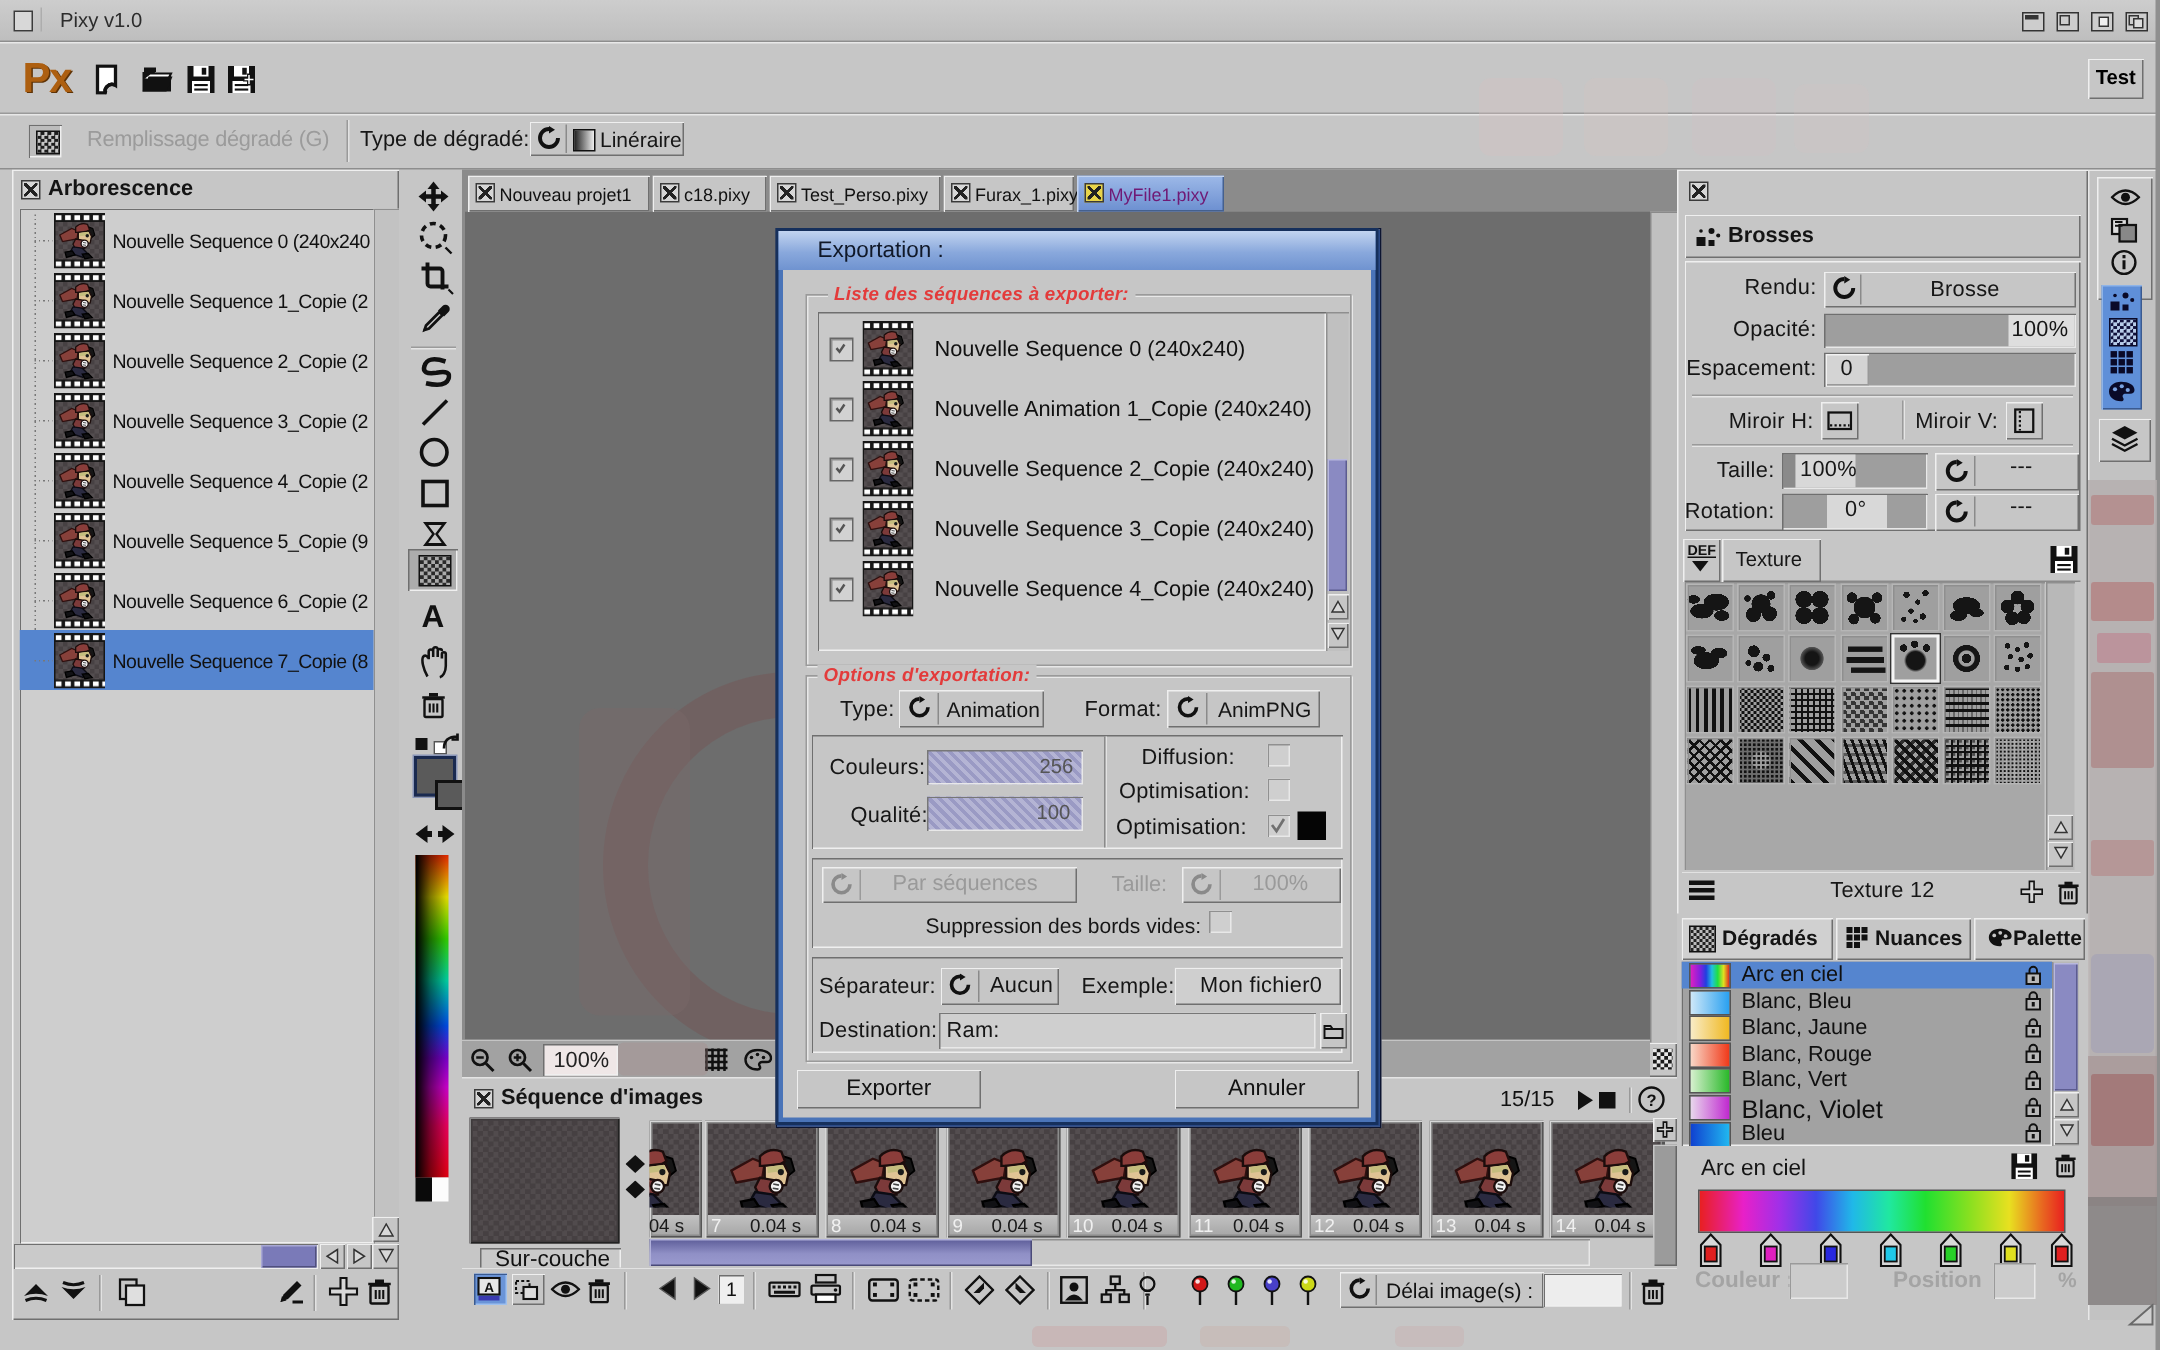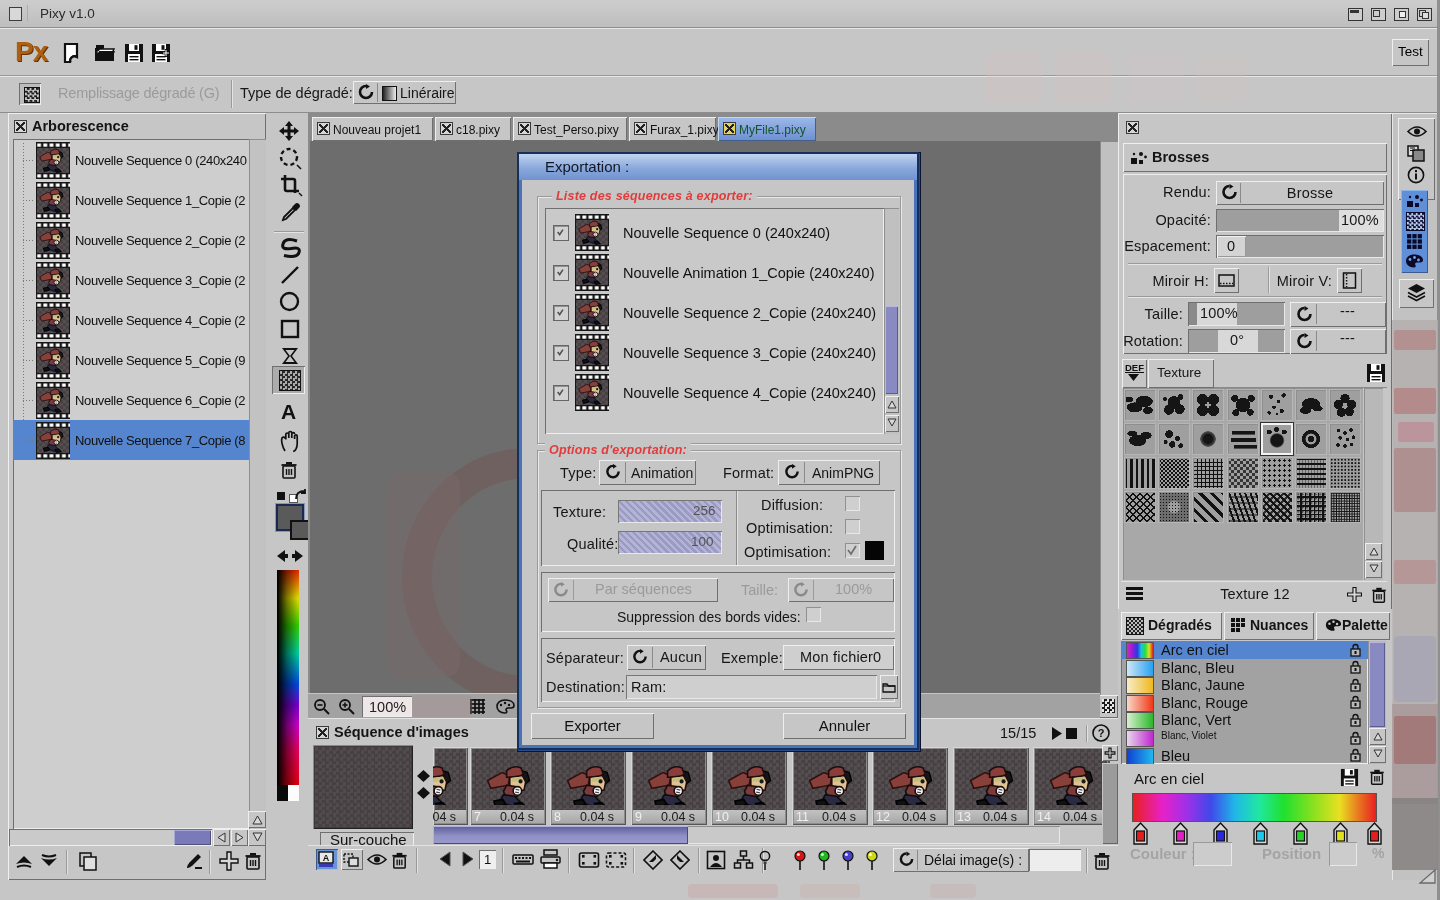--- a/index.html
+++ b/index.html
@@ -93,21 +93,21 @@
     <g stroke="#111" stroke-width="2.6">
       <line x1="15" y1="6" x2="15" y2="14"></line>
       <line x1="11" y1="10" x2="19" y2="10"></line>
     </g>
     <g stroke="#fff" stroke-width="1">
       <line x1="15" y1="7" x2="15" y2="13"></line>
       <line x1="12" y1="10" x2="18" y2="10"></line>
     </g>
   </svg>
 <div class="a btn" style="left:1392px;top:39px;width:37px;height:27px;">
-    <div style="text-align:center;margin-top:5px;font-size:13.5px;">Test</div>
+    <div style="text-align:center;margin-top:5px;font-size:13.5px;font-weight:bold;">Test</div>
   </div>
 <div class="a" style="left:0;top:76px;width:1440px;height:36px;background:#c6c6c6;border-bottom:1px solid #8d8d8d;box-shadow:inset 0 1px 0 #e8e8e8;"></div>
 <div class="a bi" style="left:19px;top:83px;width:22px;height:22px;background:#bcbcbc;"></div>
 <div class="a" style="left:24px;top:87px;width:14px;height:14px;background:repeating-conic-gradient(#1c1c1c 0 25%,#c6c6c6 0 50%);background-size:4.6px 4.6px;border:1px solid #111;"></div>
 <div class="a" style="left:58px;top:85px;font-size:14.5px;letter-spacing:-.2px;color:#9b9b9b;">Remplissage dégradé (G)</div>
 <div class="a" style="left:231px;top:80px;width:1px;height:28px;background:#9a9a9a;box-shadow:1px 0 0 #e2e2e2;"></div>
 <div class="a" style="left:240px;top:85px;font-size:14.5px;color:#161616;">Type de dégradé:</div>
 <div class="a btn" style="left:353px;top:81px;width:103px;height:23px;"></div>
 <svg class="a" style="left:358px;top:84px" width="16" height="17" viewBox="0 0 16 17">
 <path d="M8,2 a6,6 0 1 0 6,6" fill="none" stroke="#111" stroke-width="2.6"></path>
@@ -306,21 +306,21 @@
 <div class="xbox a" style="left:440px;top:122px;"></div>
 <div class="a" style="left:456px;top:123px;font-size:12px;color:#111;white-space:nowrap;">c18.pixy</div>
 <div class="a btn" style="left:513px;top:117px;width:114px;height:24px;"></div>
 <div class="xbox a" style="left:518px;top:122px;"></div>
 <div class="a" style="left:534px;top:123px;font-size:12px;color:#111;white-space:nowrap;">Test_Perso.pixy</div>
 <div class="a btn" style="left:629px;top:117px;width:87px;height:24px;"></div>
 <div class="xbox a" style="left:634px;top:122px;"></div>
 <div class="a" style="left:650px;top:123px;font-size:12px;color:#111;white-space:nowrap;">Furax_1.pixy</div>
 <div class="a" style="left:718px;top:117px;width:98px;height:24px;background:linear-gradient(#9db9e8,#6c8fd0);box-shadow:inset 1px 1px 0 #c3d4f0,inset -1px -1px 0 #44608f;"></div>
 <div class="xbox a" style="left:723px;top:122px;background:#e8d44a;"></div>
-<div class="a" style="left:739px;top:123px;font-size:12px;color:#14532d;">MyFile1.pixy</div>
+<div class="a" style="left:739px;top:123px;font-size:12px;color:#701a75;">MyFile1.pixy</div>
 <svg class="a" style="left:313px;top:698px" width="18" height="17" viewBox="0 0 18 17">
 <circle cx="7" cy="7" r="5" fill="none" stroke="#111" stroke-width="1.8"></circle>
 <line x1="4.5" y1="7" x2="9.5" y2="7" stroke="#111" stroke-width="1.6"></line>
 <line x1="11" y1="11" x2="16" y2="16" stroke="#111" stroke-width="2"></line>
   </svg>
 <svg class="a" style="left:338px;top:698px" width="18" height="17" viewBox="0 0 18 17">
 <circle cx="7" cy="7" r="5" fill="none" stroke="#111" stroke-width="1.8"></circle>
 <line x1="4.5" y1="7" x2="9.5" y2="7" stroke="#111" stroke-width="1.6"></line>
 <line x1="7" y1="4.5" x2="7" y2="9.5" stroke="#111" stroke-width="1.6"></line>
 <line x1="11" y1="11" x2="16" y2="16" stroke="#111" stroke-width="2"></line>
@@ -783,21 +783,21 @@
 <rect x="5.5" y="8" width="2" height="3" fill="#111"></rect>
     </svg>
 <div class="a" style="left:5px;top:71.4px;width:26px;height:15px;background:linear-gradient(90deg,#d8f0d0,#28b828);border:1px solid #555;"></div>
 <div class="a" style="left:40px;top:71.4px;font-size:14.5px;color:#101010;">Blanc, Vert</div>
 <svg class="a" style="left:228px;top:71.9px" width="13" height="14" viewBox="0 0 13 14">
 <rect x="2" y="6" width="9" height="7" fill="#b8b8b8" stroke="#111" stroke-width="1.3"></rect>
 <path d="M4,6 V4 a2.5,2.5 0 0 1 5,0 V6" fill="none" stroke="#111" stroke-width="1.3"></path>
 <rect x="5.5" y="8" width="2" height="3" fill="#111"></rect>
     </svg>
 <div class="a" style="left:5px;top:89.0px;width:26px;height:15px;background:linear-gradient(90deg,#e8d8ec,#c028d0);border:1px solid #555;"></div>
-<div class="a" style="left:40px;top:89.0px;font-size:10px;color:#101010;">Blanc, Violet</div>
+<div class="a" style="left:40px;top:89.0px;font-size:17px;color:#101010;">Blanc, Violet</div>
 <svg class="a" style="left:228px;top:89.5px" width="13" height="14" viewBox="0 0 13 14">
 <rect x="2" y="6" width="9" height="7" fill="#b8b8b8" stroke="#111" stroke-width="1.3"></rect>
 <path d="M4,6 V4 a2.5,2.5 0 0 1 5,0 V6" fill="none" stroke="#111" stroke-width="1.3"></path>
 <rect x="5.5" y="8" width="2" height="3" fill="#111"></rect>
     </svg>
 <div class="a" style="left:5px;top:106.6px;width:26px;height:15px;background:linear-gradient(90deg,#1040d0,#20b8f0);border:1px solid #555;"></div>
 <div class="a" style="left:40px;top:106.6px;font-size:14.5px;color:#101010;">Bleu</div>
 <svg class="a" style="left:228px;top:107.1px" width="13" height="14" viewBox="0 0 13 14">
 <rect x="2" y="6" width="9" height="7" fill="#b8b8b8" stroke="#111" stroke-width="1.3"></rect>
 <path d="M4,6 V4 a2.5,2.5 0 0 1 5,0 V6" fill="none" stroke="#111" stroke-width="1.3"></path>
@@ -1021,21 +1021,21 @@
 <div class="a lbl" style="left:723px;top:465px;">Format:</div>
 <div class="a btn" style="left:778px;top:460px;width:102px;height:25px;"></div>
 <svg class="a" style="left:784px;top:464px" width="16" height="16" viewBox="0 0 16 17">
     <path d="M8,2 a6,6 0 1 0 6,6" fill="none" stroke="#111" stroke-width="2.6"></path>
     <path d="M8,0 l0,5 4,-2.5 Z" fill="#111"></path>
   </svg>
 <div class="a" style="left:804px;top:462px;width:1px;height:21px;background:#8a8a8a;"></div>
 <div class="a" style="left:812px;top:465px;font-size:14px;color:#161616;">AnimPNG</div>
 <div class="a bi" style="left:541px;top:490px;width:354px;height:76px;background:#c6c6c6;"></div>
 <div class="a" style="left:736px;top:491px;width:1px;height:74px;background:#8a8a8a;box-shadow:1px 0 0 #e2e2e2;"></div>
-<div class="a lbl" style="left:553px;top:504px;">Texture:</div>
+<div class="a lbl" style="left:553px;top:504px;">Couleurs:</div>
 <div class="a" style="left:618px;top:500px;width:104px;height:23px;background:repeating-linear-gradient(45deg,#9a9ac4 0 2.5px,#b4b4d4 2.5px 5px);box-shadow:inset 1px 1px 0 #777,inset -1px -1px 0 #e8e8e8;"></div>
 <div class="a" style="left:693px;top:503px;font-size:13.5px;color:#555;">256</div>
 <div class="a lbl" style="left:567px;top:536px;">Qualité:</div>
 <div class="a" style="left:618px;top:531px;width:104px;height:23px;background:repeating-linear-gradient(45deg,#9a9ac4 0 2.5px,#b4b4d4 2.5px 5px);box-shadow:inset 1px 1px 0 #777,inset -1px -1px 0 #e8e8e8;"></div>
 <div class="a" style="left:691px;top:534px;font-size:13.5px;color:#555;">100</div>
 <div class="a lbl" style="left:761px;top:497px;">Diffusion:</div>
 <div class="a" style="left:845px;top:496px;width:15px;height:15px;background:#cfcfcf;box-shadow:inset 1px 1px 0 #909090,inset -1px -1px 0 #e8e8e8;"></div>
 <div class="a lbl" style="left:746px;top:520px;">Optimisation:</div>
 <div class="a" style="left:845px;top:519px;width:15px;height:15px;background:#cfcfcf;box-shadow:inset 1px 1px 0 #909090,inset -1px -1px 0 #e8e8e8;"></div>
 <div class="a lbl" style="left:744px;top:544px;">Optimisation:</div>

